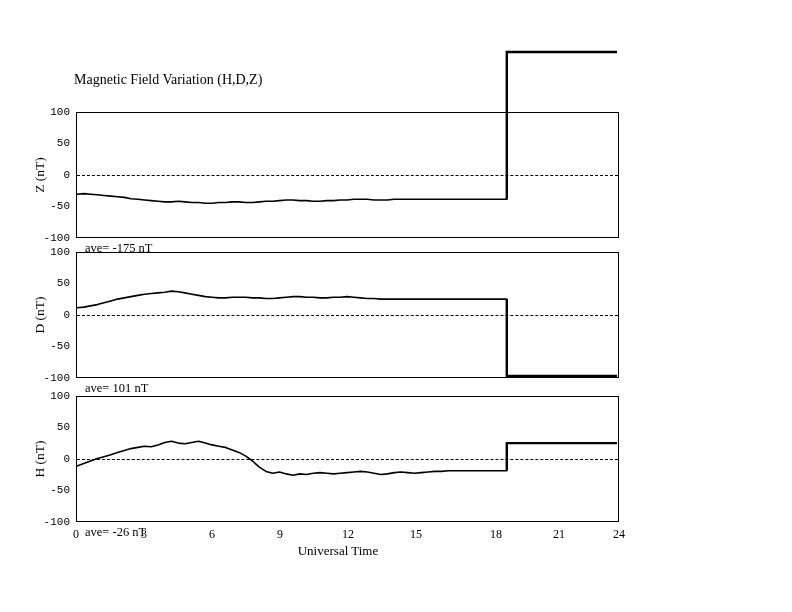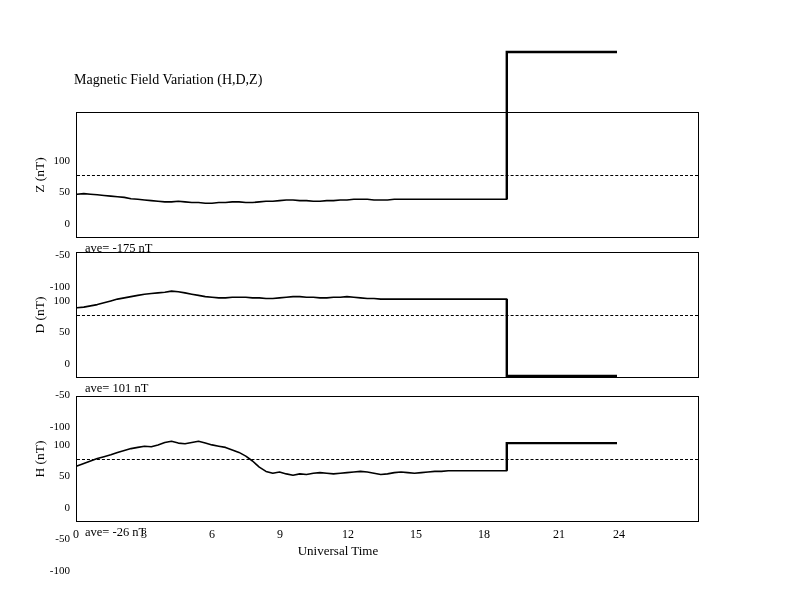--- a/index.html
+++ b/index.html
@@ -34,21 +34,21 @@
     font-size: 12.5px;
     font-family: "Liberation Serif", serif;
     white-space: nowrap;
   }
   .subtitle span.gap1 { display:inline-block; width: 40px; }
   .subtitle span.gap2 { display:inline-block; width: 36px; }
 
   .panel {
     position: absolute;
     left: 76px;
-    width: 623px;
+    width: 543px;
     border: 1.3px solid #000;
     box-sizing: border-box;
     overflow: visible;
   }
   .panel-inner {
     position: absolute;
     left: 0; top: 0; right: 0; bottom: 0;
     overflow: visible;
   }
   .zeroline {
@@ -63,25 +63,24 @@
     position: absolute;
     font-size: 13.5px;
     font-family: "Liberation Serif", serif;
     transform: rotate(-90deg);
     transform-origin: 50% 50%;
     white-space: nowrap;
   }
   .ytick {
     position: absolute;
     font-size: 11px;
-    font-family: Liberation Serif, serif;
+    font-family: Liberation Mono, monospace;
     text-align: right;
     width: 34px;
     white-space: nowrap;
-    margin-top: 48px;
   }
   .xtick {
     position: absolute;
     font-size: 12px;
     font-family: "Liberation Serif", serif;
     text-align: center;
     width: 20px;
     white-space: nowrap;
   }
   .ave {
@@ -195,19 +194,19 @@
   <div class="ytick" style="left:36px; top:453px;">0</div>
   <div class="ytick" style="left:36px; top:484px;">-50</div>
   <div class="ytick" style="left:36px; top:516px;">-100</div>
 
   <div class="xtick" style="left:66px; top:527px;">0</div>
   <div class="xtick" style="left:134px; top:527px;">3</div>
   <div class="xtick" style="left:202px; top:527px;">6</div>
   <div class="xtick" style="left:270px; top:527px;">9</div>
   <div class="xtick" style="left:338px; top:527px;">12</div>
   <div class="xtick" style="left:406px; top:527px;">15</div>
-  <div class="xtick" style="left:474px; top:527px;">18</div>
+  <div class="xtick" style="left:486px; top:527px;">18</div>
   <div class="xtick" style="left:541px; top:527px;margin-left:8px;">21</div>
   <div class="xtick" style="left:609px; top:527px;">24</div>
 
   <div class="xaxis-label" style="top:543px;">Universal Time</div>
 
 </div>
 
 </body></html>

